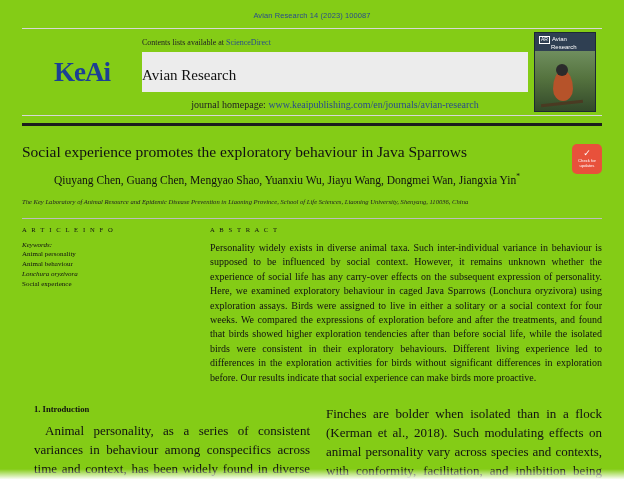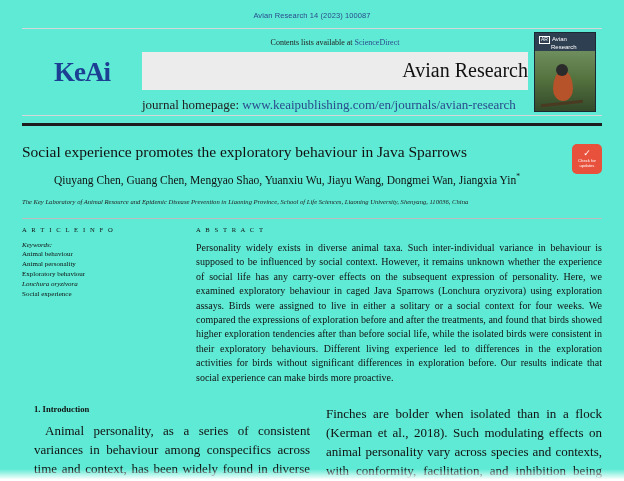--- a/index.html
+++ b/index.html
@@ -11,21 +11,21 @@
     height: 481px;
     background: #ffffff;
     font-family: "Liberation Serif", serif;
     color: #000000;
     overflow: hidden;
   }
   .page {
     position: relative;
     width: 624px;
     height: 481px;
-    background: #5eead4;
+    background: #84cc16;
     box-sizing: border-box;
   }
 
   
   .running-head {
     text-align: center;
     font-size: 7.5px;
     color: #2a4b8d;
     padding-top: 11px;
     letter-spacing: 0.1px;
@@ -61,38 +61,37 @@
   }
   .masthead-center {
     flex: 1 1 auto;
     display: flex;
     flex-direction: column;
     align-items: stretch;
     justify-content: flex-start;
     padding-top: 4px;
   }
   .contents-line {
-    text-align: center;
     font-size: 8px;
     color: #222;
     padding: 5px 0 5px 0;
   }
   .contents-line .sd {
     color: #2a4b8d;
   }
   .journal-band {
     background: #ececec;
-    text-align: right;
-    font-size: 20px;
-    padding: 7px 0 8px 0;
+    text-align: left;
+    font-size: 15px;
+    padding: 15px 0 8px 0;
     color: #111;
   }
   .homepage-line {
-    text-align: left;
-    font-size: 13px;
+    text-align: center;
+    font-size: 10px;
     padding: 7px 0 0 0;
     color: #222;
   }
   .homepage-line .url {
     color: #2a4b8d;
   }
   .masthead-right {
     width: 74px;
     flex: none;
     display: flex;
@@ -219,21 +218,21 @@
   }
 
   
   .rule-thin {
     margin: 13px 22px 0 22px;
     border-top: 1px solid #bdbdbd;
   }
   .info-abstract {
     margin: 7px 22px 8px 22px;
     display: flex;
-    gap: 22px;
+    gap: 36px;
   }
   .col-info {
     width: 152px;
     flex: none;
   }
   .col-abstract {
     flex: 1 1 auto;
   }
   .sec-head {
     font-size: 6.6px;
@@ -348,23 +347,22 @@
     </div>
   </div>
 
   <div class="rule-thin"></div>
 
   <div class="info-abstract">
     <div class="col-info">
       <div class="sec-head">A R T I C L E   I N F O</div>
       <div class="kw-head">Keywords:</div>
       <div class="kw-list">
+        <div>Animal personality</div>
         <div>Animal behaviour</div>
-        <div>Animal personality</div>
-        <div>Exploratory behaviour</div>
         <div class="ital">Lonchura oryzivora</div>
         <div>Social experience</div>
       </div>
     </div>
     <div class="col-abstract">
       <div class="sec-head">A B S T R A C T</div>
       <div class="abstract-text">Personality widely exists in diverse animal taxa. Such inter-individual variance in behaviour is supposed to be influenced by social context. However, it remains unknown whether the experience of social life has any carry-over effects on the subsequent expression of personality. Here, we examined exploratory behaviour in caged Java Sparrows (Lonchura oryzivora) using exploration assays. Birds were assigned to live in either a solitary or a social context for four weeks. We compared the expressions of exploration before and after the treatments, and found that birds showed higher exploration tendencies after than before social life, while the isolated birds were consistent in their exploratory behaviours. Different living experience led to differences in the exploration activities for birds without significant differences in exploration before. Our results indicate that social experience can make birds more proactive.</div>
     </div>
   </div>
 

